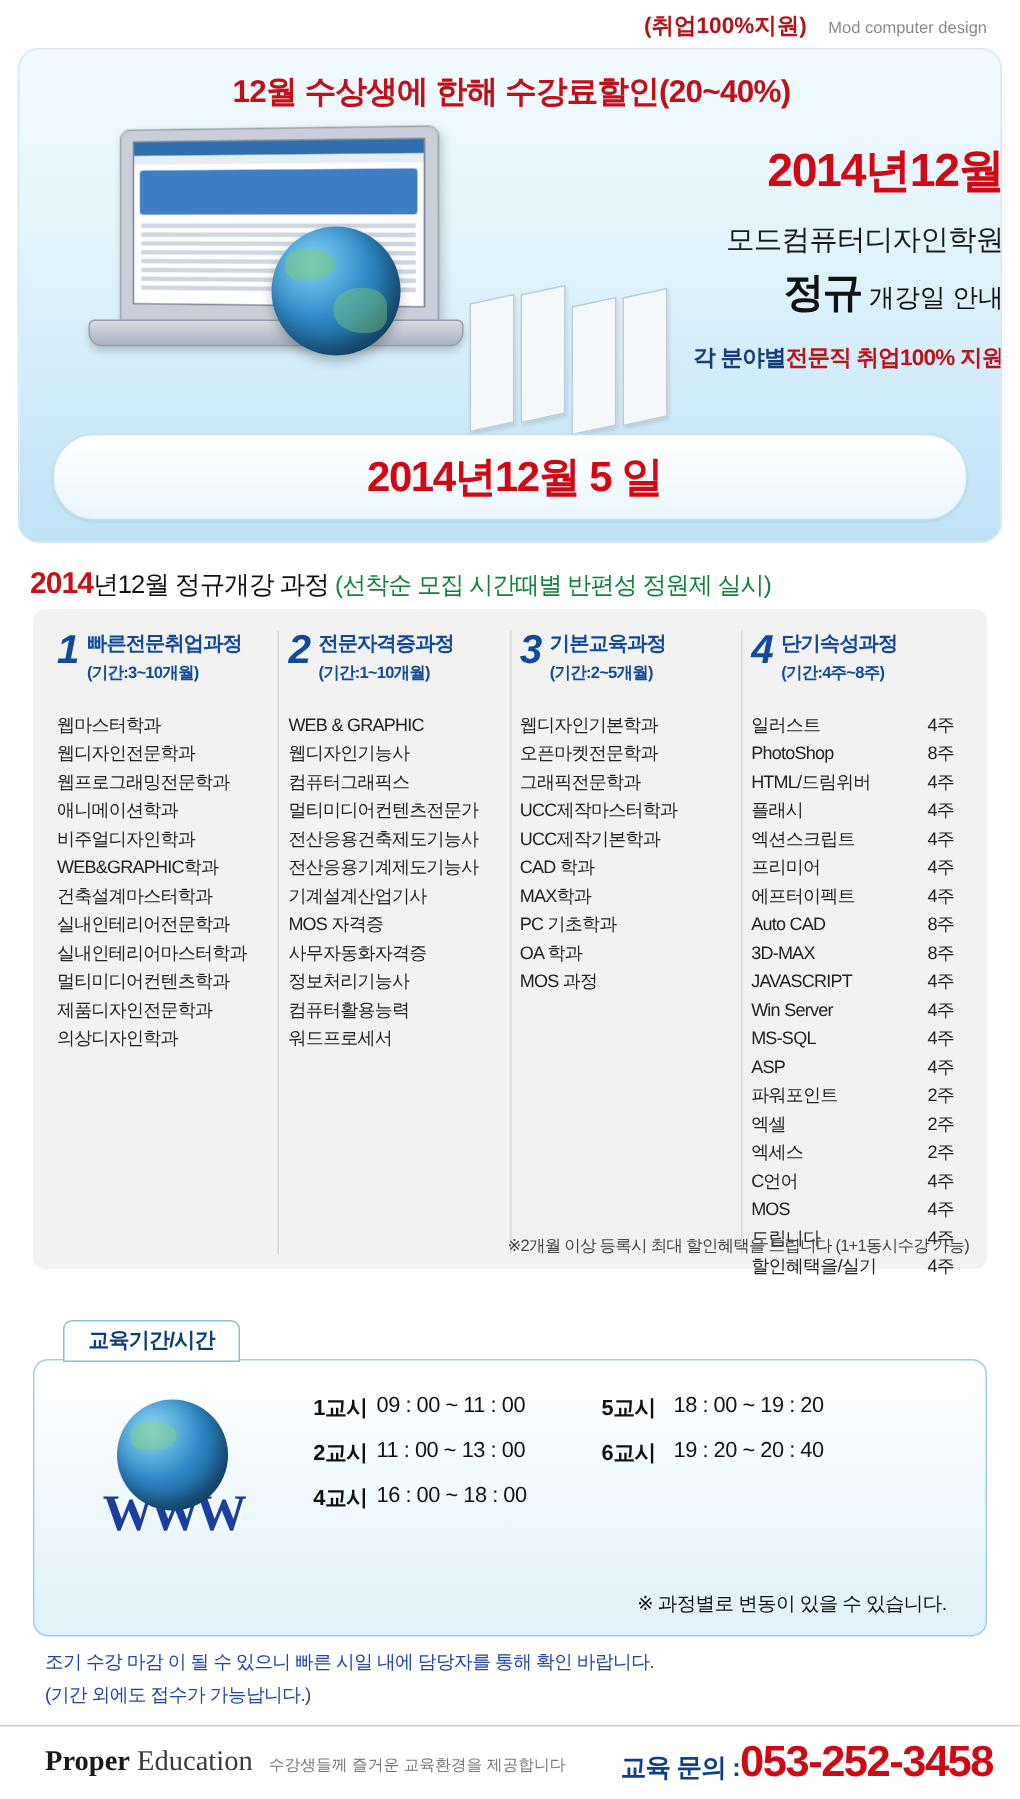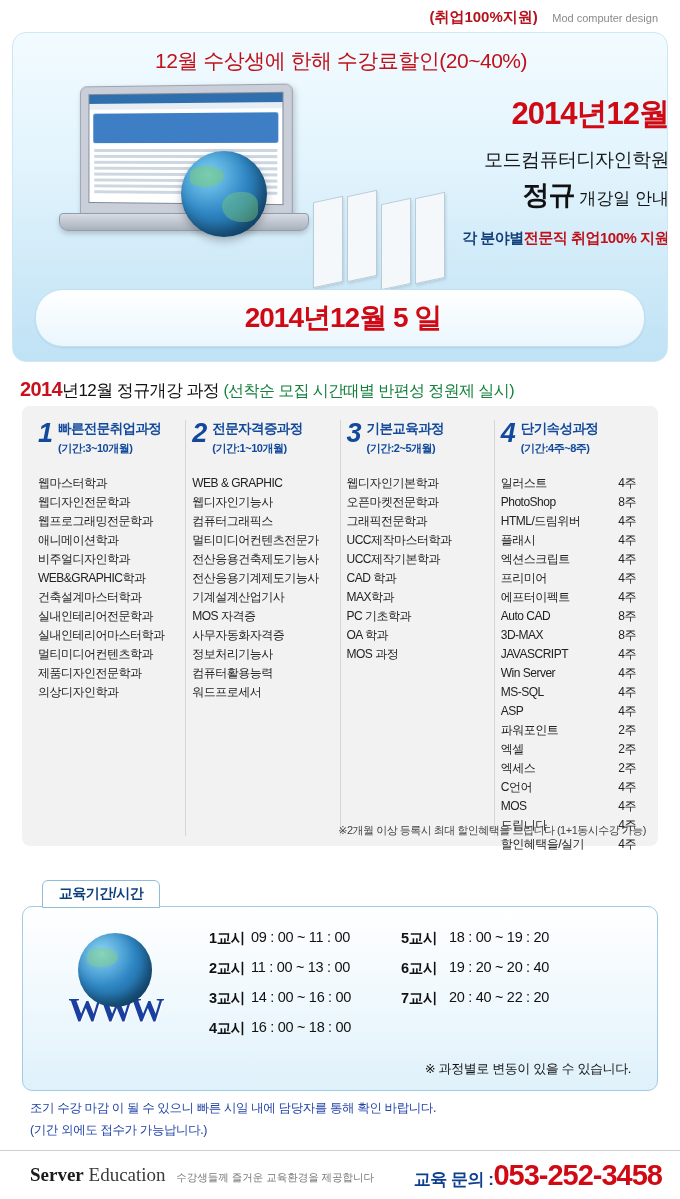--- a/index.html
+++ b/index.html
@@ -36,21 +36,21 @@
   }
   .banner .world {
     position: absolute; right: 150px; top: 50px;
     width: 330px; height: 190px;
     background:
       radial-gradient(circle at 30% 30%, rgba(255,255,255,0) 0 100%);
     opacity: .28;
   }
   .banner-title {
     position: absolute; left: 0; top: 14px; width: 656px; text-align: center;
-    font-size: 21px; font-weight: normal; color: #c01019;
+    font-size: 21px; font-weight: bold; color: #c01019;
     letter-spacing: -0.5px;
   }
 
   
   .laptop {
     position: absolute; left: 46px; top: 52px; width: 250px; height: 175px;
   }
   .laptop .lid {
     position: absolute; left: 18px; top: 0; width: 214px; height: 132px;
     background: #c9ced8; border-radius: 7px 7px 3px 3px;
@@ -473,41 +473,35 @@
         <span class="per2">5교시</span>
         <span class="tm2">18 : 00 ~ 19 : 20</span>
       </div>
       <div class="tt-row">
         <span class="per">2교시</span>
         <span class="tm">11 : 00 ~ 13 : 00</span>
         <span class="per2">6교시</span>
         <span class="tm2">19 : 20 ~ 20 : 40</span>
       </div>
       <div class="tt-row">
-        <span class="per">3교시</span>
-        <span class="tm">14 : 00 ~ 16 : 00</span>
-        <span class="per2">7교시</span>
-        <span class="tm2">20 : 40 ~ 22 : 20</span>
-      </div>
-      <div class="tt-row">
         <span class="per">4교시</span>
         <span class="tm">16 : 00 ~ 18 : 00</span>
       </div>
     </div>
     <div class="tt-foot">※ 과정별로 변동이 있을 수 있습니다.</div>
   </div>
 
   <div class="notes">
     <div>조기 수강 마감 이 될 수 있으니 빠른 시일 내에 담당자를 통해 확인 바랍니다.</div>
     <div>(기간 외에도 접수가 가능납니다.)</div>
   </div>
 
   <div class="footbar">
     <div class="brand">
-      <b>Server</b>
+      <b>Proper</b>
       <span>Education</span>
       <span class="brand-sub">수강생들께 즐거운 교육환경을 제공합니다</span>
     </div>
     <div class="contact">
       <span>교육 문의 :</span><span class="num">053-252-3458</span>
     </div>
   </div>
 
 </div>
 

